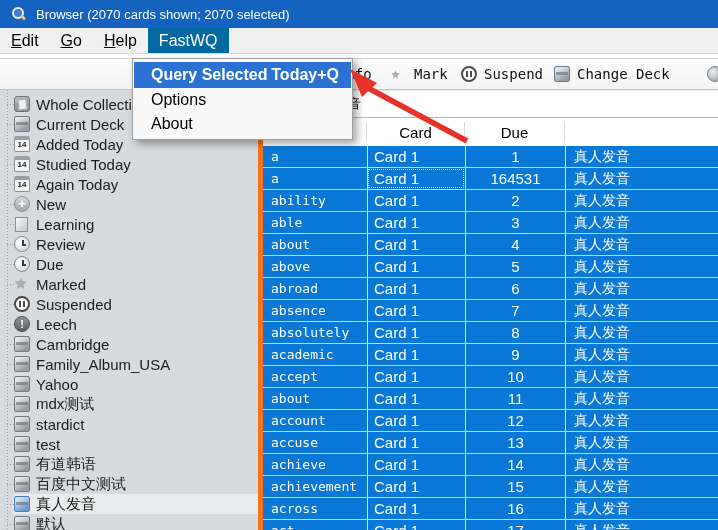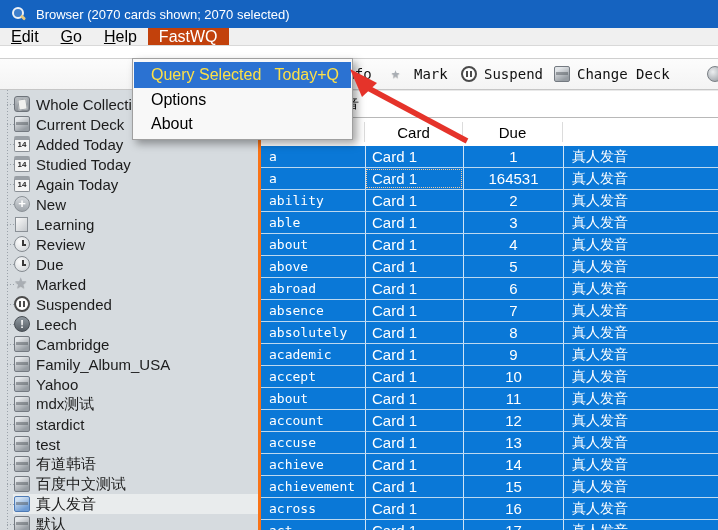--- a/index.html
+++ b/index.html
@@ -10,24 +10,24 @@
   }
   
   .titlebar{ height:28px; background:#1563c0; color:#fff; display:flex;
     align-items:center; gap:9px; padding-left:11px; font-size:13px; }
   .ic-magnifier{ position:relative; width:16px; height:16px; flex:none; }
   .ic-magnifier::before{ content:""; position:absolute; left:1px; top:1px; width:8px; height:8px;
     border:2px solid #eef2f6; border-radius:50%; background:rgba(255,255,255,.18); }
   .ic-magnifier::after{ content:""; position:absolute; left:9px; top:10px; width:6px; height:3px;
     background:#e6c87e; border-radius:2px; transform:rotate(45deg); }
   
-  .menubar{ height:18px; background:#f0f0f0; border-bottom:1px solid #d9d9d9;
+  .menubar{ height:26px; background:#f0f0f0; border-bottom:1px solid #d9d9d9;
     display:flex; align-items:stretch; font-size:16px; color:#000; }
   .menubar-item{ display:flex; align-items:center; padding:0 11px; cursor:default; }
-  .menubar-item.active{ background:#c2410c; color:#fff; }
+  .menubar-item.active{ background:#0369a1; color:#fff; }
   .accel{ text-decoration:underline; }
   
   .toolbar{ position:absolute; left:0; top:58px; width:718px; height:32px;
     background:linear-gradient(#fcfcfc,#f4f4f4); border-top:1px solid #cfcfcf;
     border-bottom:1px solid #c6c6c6; }
   .tb-item{ position:absolute; top:0; height:30px; display:flex; align-items:center; gap:7px;
     font-family:"DejaVu Sans Mono", monospace; font-size:14px; color:#111; }
   
   .ic{ width:16px; height:16px; position:relative; display:inline-block; flex:none; }
   .ic-collection{ background:linear-gradient(160deg,#b9bec3,#84898f); border:1px solid #6d737a; border-radius:3px; }
@@ -64,21 +64,21 @@
   .main{ position:absolute; left:0; top:90px; width:718px; bottom:0; display:flex; }
   .sidebar{ width:258px; background:#d6dbdf; position:relative; padding-top:4px; overflow:hidden; }
   .treeline{ position:absolute; left:7px; top:0; bottom:0; width:1px;
     background:repeating-linear-gradient(180deg,#9aa2aa 0 1px,transparent 1px 3px); }
   .sidebar-item{ position:relative; height:20px; display:flex; align-items:center; gap:6px;
     padding-left:14px; font-size:15px; color:#1c1c1c; white-space:nowrap; cursor:default; }
   .sidebar-item::before{ content:""; position:absolute; left:7px; top:10px; width:7px; height:1px;
     background:repeating-linear-gradient(90deg,#9aa2aa 0 1px,transparent 1px 3px); }
   .sidebar-item.selected{ background:linear-gradient(90deg,rgba(0,0,0,0) 0 13px,#e9eced 13px); }
   
-  .content{ flex:1; display:flex; flex-direction:column; border-left:3px solid #f97316; background:#fff; }
+  .content{ flex:1; display:flex; flex-direction:column; border-left:5px solid #f97316; background:#fff; }
   .searchbar{ height:28px; background:#fff; border-top:1px solid #e9e9e9; border-bottom:1px solid #b8b8b8;
     display:flex; align-items:center; padding-left:85px; font-size:13px; color:#000; }
   .thead{ height:28px; display:flex; align-items:center; background:#fff; font-size:15px; color:#000; }
   .th{ height:20px; display:flex; align-items:center; justify-content:center; }
   .th-sort{ width:104px; border-right:1px solid #dcdcdc; }
   .th-card{ width:98px;  border-right:1px solid #dcdcdc; }
   .th-due{  width:100px; border-right:1px solid #dcdcdc; }
   .th-deck{ flex:1; }
   .rows{ flex:1; overflow:hidden; }
   .trow{ height:22px; display:flex; background:#0a78d7; color:#fff;
@@ -88,21 +88,21 @@
   .c-card{ width:98px; padding-left:6px; font-size:15px; border-left:1px solid #cfe4f6; }
   .c-due{ width:100px; justify-content:center; font-size:15px; border-left:1px solid #cfe4f6; }
   .c-deck{ flex:1; padding-left:8px; font-size:14px; border-left:1px solid #cfe4f6; }
   .trow.focused .c-card{ outline:1px dotted #f3c9a0; outline-offset:-2px; }
   
   .dropdown{ position:absolute; left:132px; top:58px; width:221px; z-index:50;
     background:#f8f8f8; border:1px solid #a0a0a0; box-shadow:4px 4px 8px rgba(0,0,0,.35);
     padding:3px 1px; }
   .menu-row{ height:24px; display:flex; align-items:center; padding:0 12px 0 17px;
     font-size:16px; color:#000; cursor:default; }
-  .menu-row.hl{ background:#2b72d2; color:#fde047; }
+  .menu-row.hl{ background:#2b72d2; color:#ffffff;font-weight:bold; }
   .menu-shortcut{ margin-left:auto; }
   
   .arrow-overlay{ position:absolute; left:0; top:0; width:718px; height:530px;
     z-index:60; pointer-events:none; }
 </style>
 </head>
 <body>
 
 <div class="titlebar">
   <span class="ic-magnifier"></span>

